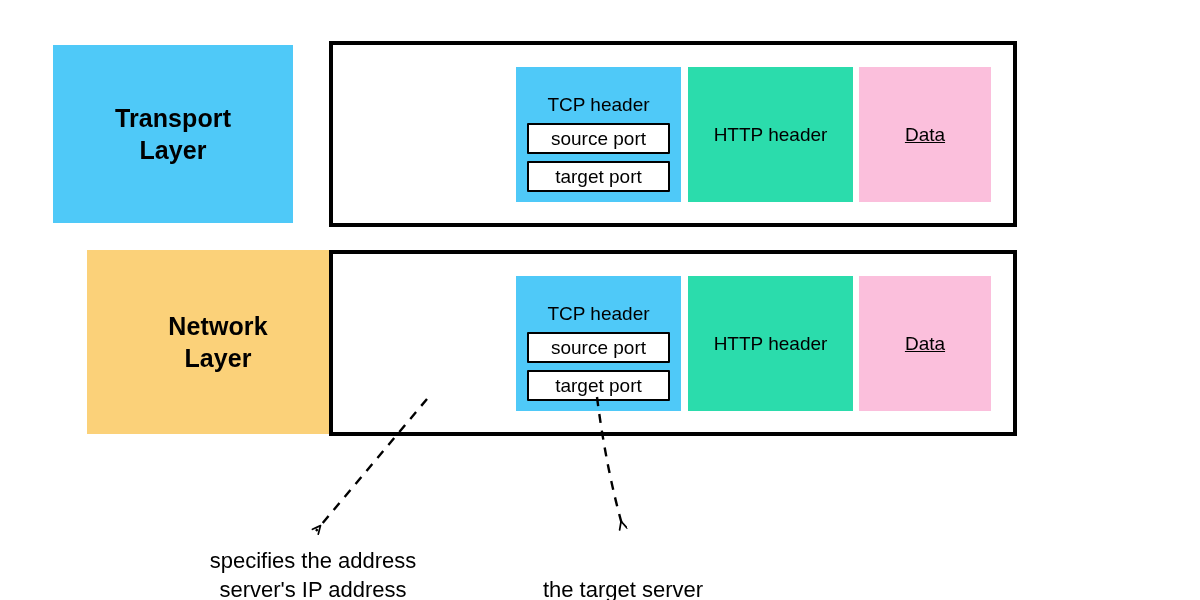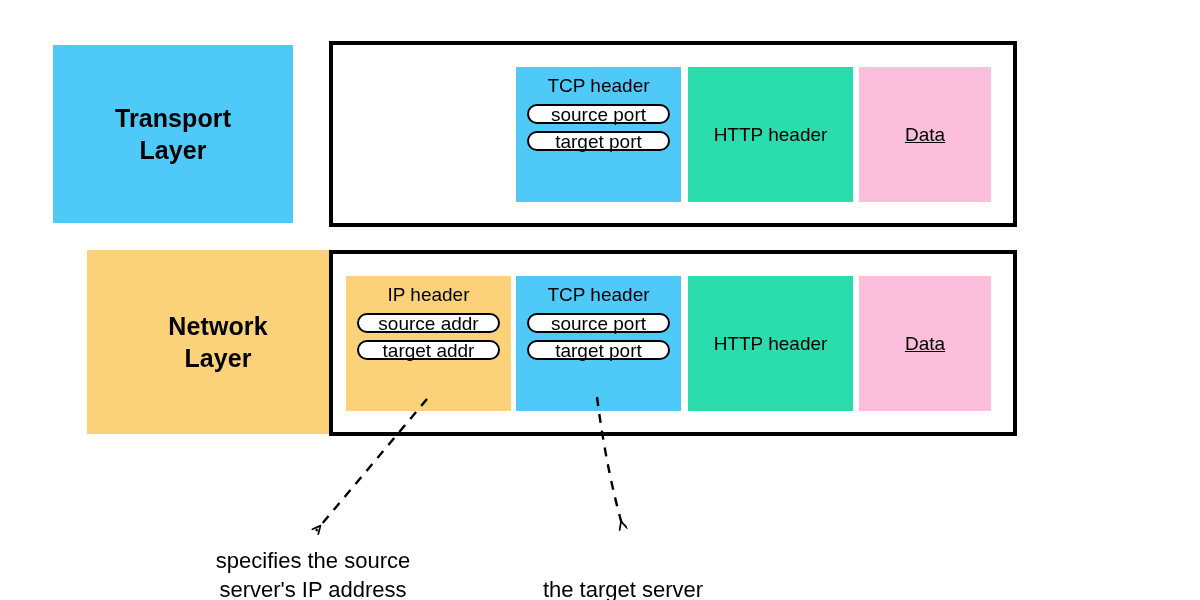--- a/index.html
+++ b/index.html
@@ -69,40 +69,40 @@
     flex-direction: column;
     align-items: center;
     color: #000000;
   }
   .field-block.centered {
     justify-content: center;
   }
   .field-title {
     font-size: 19px;
     line-height: 1;
-    margin-top: 9px;
+    margin-top: 28px;
     margin-bottom: 9px;
     white-space: nowrap;
   }
   .field-block.centered .field-title {
     margin: 16px;
   }
   .pill {
     box-sizing: border-box;
     background: #ffffff;
     border: 2px solid #000000;
-    border-radius: 13px;
+    border-radius: 1px;
     font-size: 19px;
     line-height: 1;
     color: #000000;
     display: flex;
     align-items: center;
     justify-content: center;
     width: 143px;
-    height: 20px;
+    height: 31px;
     margin-bottom: 7px;
     white-space: nowrap;
   }
 
   
   .bg-blue   { background: var(--c-blue); }
   .bg-orange { background: var(--c-orange); }
   .bg-green  { background: var(--c-green); }
   .bg-pink   { background: var(--c-pink); text-decoration: underline; }
 
@@ -154,25 +154,20 @@
 
   <div class="layer-label" id="layer-label-network">
     <span class="lines">
       <span>Network</span><br>
       <span>Layer</span>
     </span>
   </div>
 
   <div class="packet-frame" id="packet-frame-network"></div>
 
-  <div class="field-block bg-orange" style="left:346px; top:276px; width:165px; height:135px;">
-    <div class="field-title">IP header</div>
-    <div class="pill">source addr</div>
-    <div class="pill">target addr</div>
-  </div>
 
   <div class="field-block bg-blue" style="left:516px; top:276px; width:165px; height:135px;">
     <div class="field-title">TCP header</div>
     <div class="pill">source port</div>
     <div class="pill">target port</div>
   </div>
 
   <div class="field-block centered bg-green" style="left:688px; top:276px; width:165px; height:135px;">
     <div class="field-title">HTTP header</div>
   </div>
@@ -187,21 +182,21 @@
         <path d="M 9,0.6 L 1,4.4 L 9,8.2" fill="none" stroke="#000000" stroke-width="1.7" stroke-linecap="round" stroke-linejoin="round"></path>
       </marker>
     </defs>
 
     <line x1="427" y1="399" x2="316" y2="531" stroke="#000000" stroke-width="2.4" stroke-dasharray="9 8" marker-end="url(#arrowhead-open)"></line>
 
     <path d="M 597,397 Q 606,468 623,528" fill="none" stroke="#000000" stroke-width="2.4" stroke-dasharray="9 8" marker-end="url(#arrowhead-open)"></path>
   </svg>
 
   <div class="annotation-caption" id="annotation-caption-ip">
-    <span>specifies the source</span><br>
+    <span>specifies the address</span><br>
     <span>server's IP address</span>
   </div>
 
   <div class="annotation-caption" id="annotation-caption-port">
     <br>
     <span>the target server</span>
   </div>
 
 </div>
 

